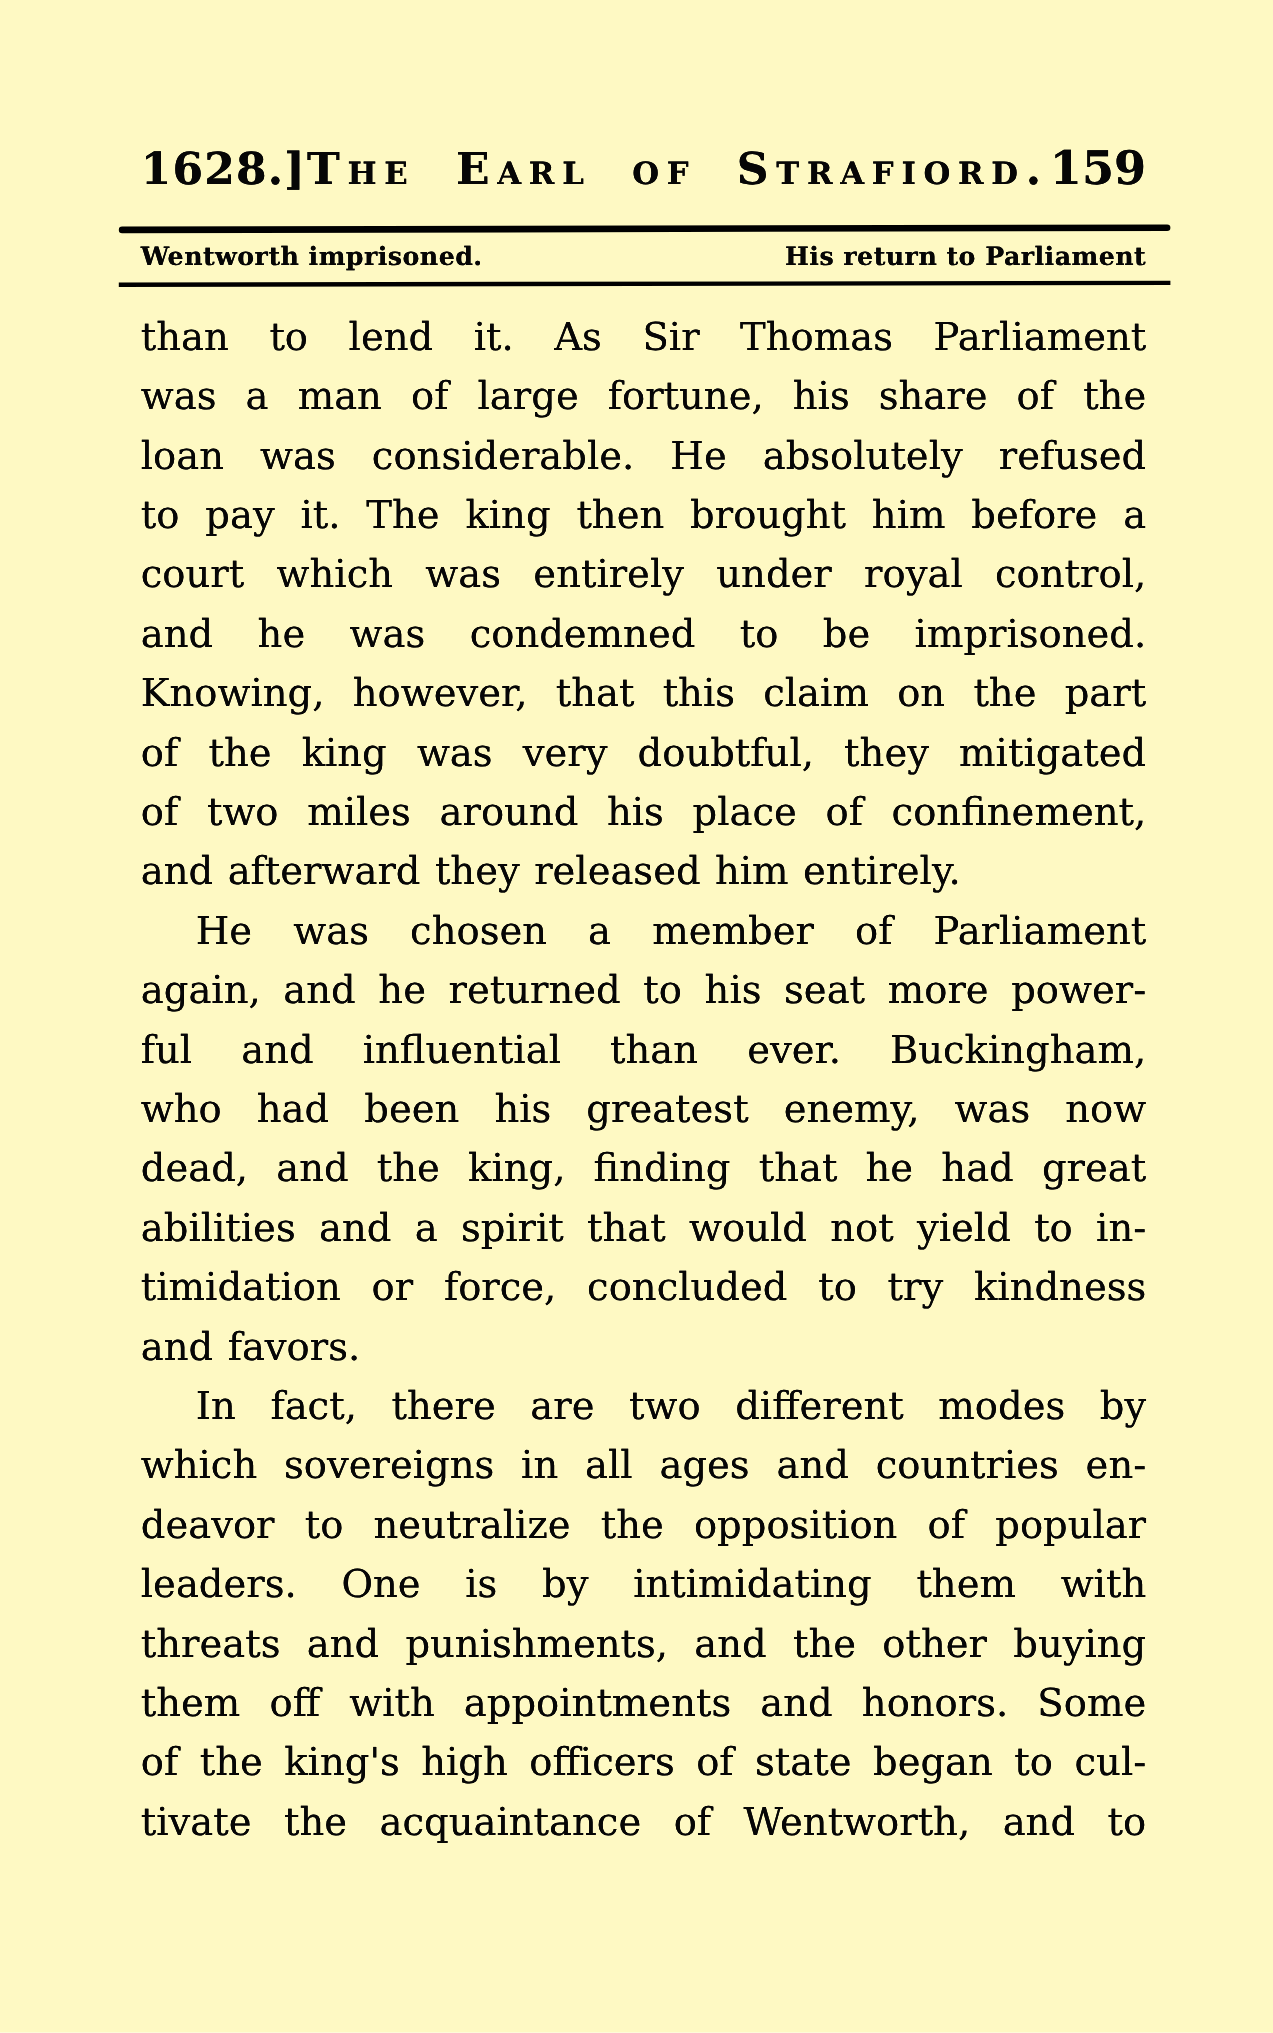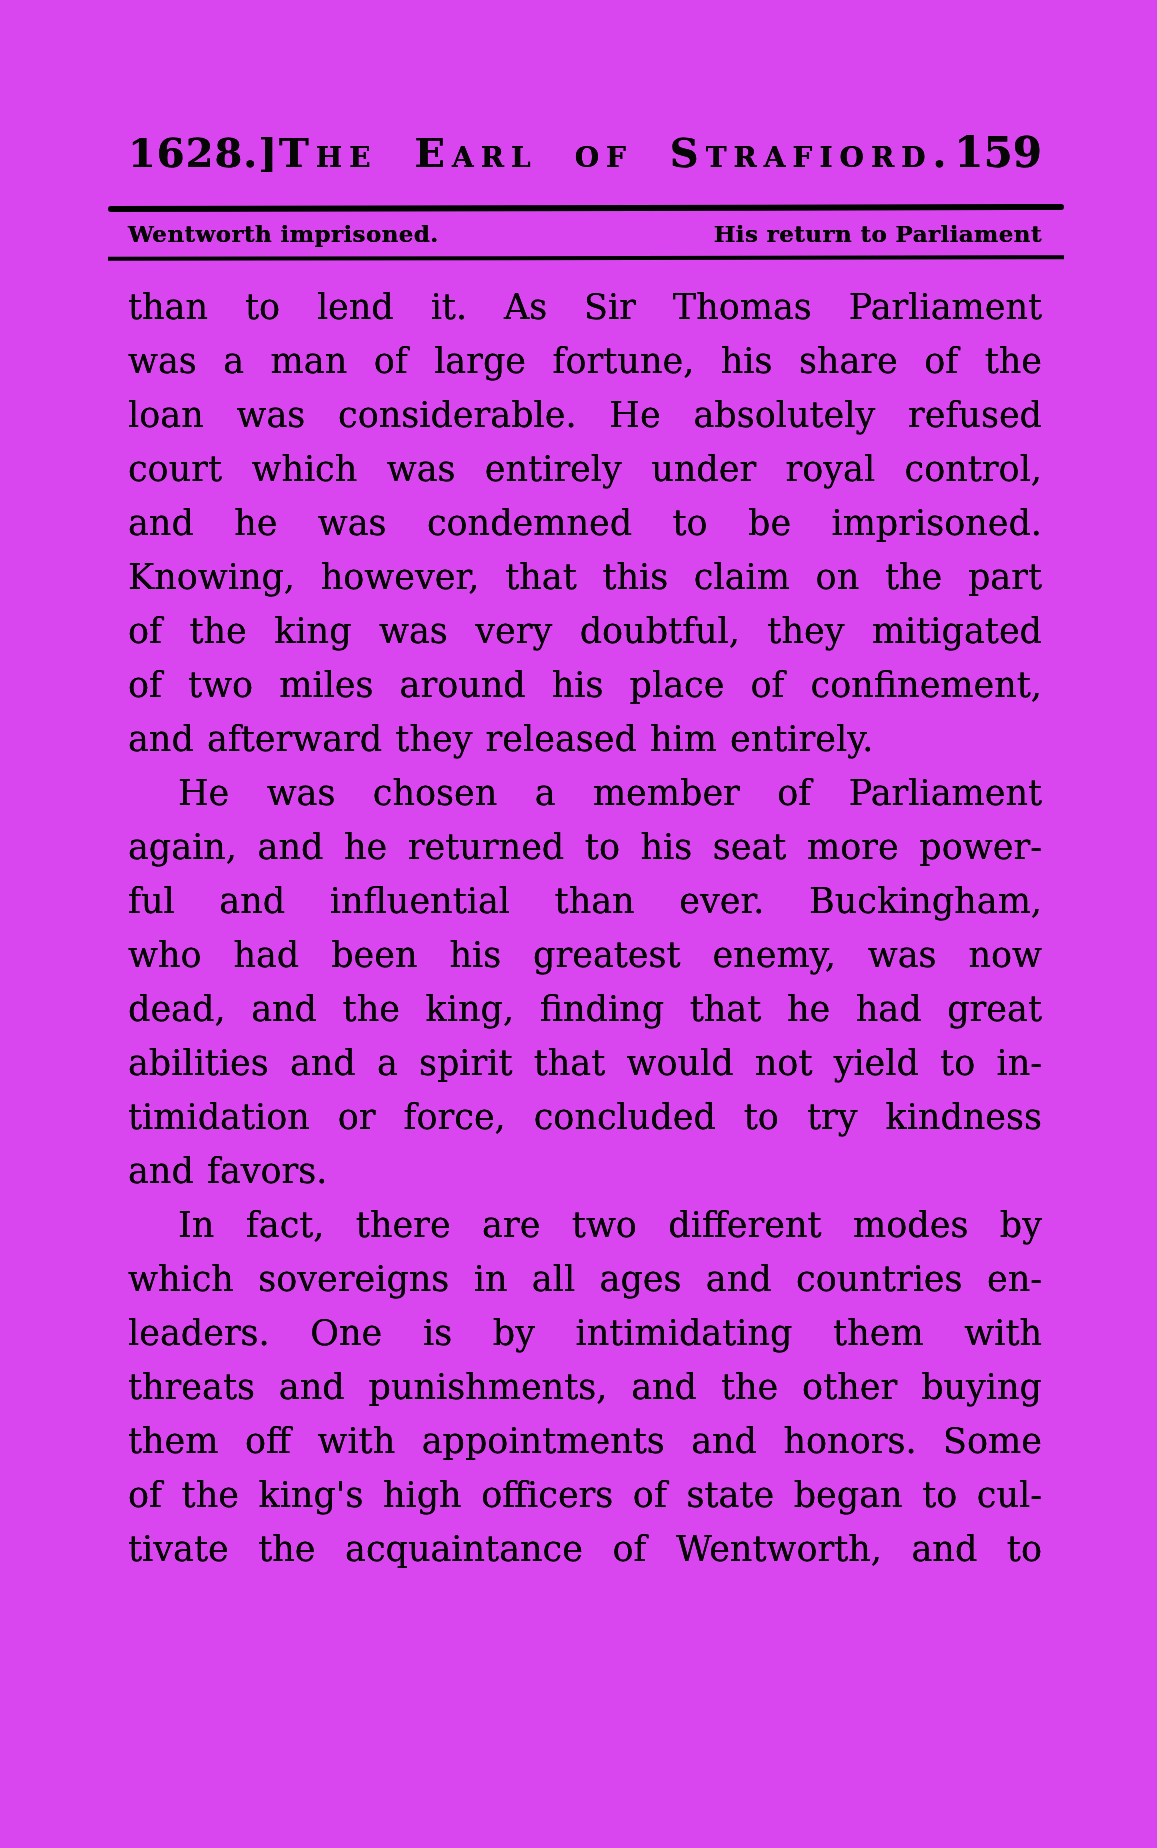--- a/index.html
+++ b/index.html
@@ -4,21 +4,21 @@
 <style>
   html, body {
     margin: 0;
     padding: 0;
     background: #ffffff;
   }
   .page {
     position: relative;
     width: 1157px;
     height: 1848px;
-    background: #d946ef;
+    background: #fef9c3;
     color: #060606;
     font-family: "DejaVu Serif", serif;
     overflow: hidden;
   }
   .content {
     position: absolute;
     left: 128px;
     top: 128px;
     width: 914px;
   }
@@ -113,38 +113,40 @@
       <span>His return to Parliament</span>
     </div>
 
     <div class="rule rule-bottom"></div>
 
     <div class="body-text">
 
       <div class="line"><span>than to </span><span class="it">lend</span><span> it. As Sir Thomas Parliament</span></div>
       <div class="line">was a man of large fortune, his share of the</div>
       <div class="line">loan was considerable. He absolutely refused</div>
+      <div class="line">to pay it. The king then brought him before a</div>
       <div class="line">court which was entirely under royal control,</div>
       <div class="line">and he was condemned to be imprisoned.</div>
       <div class="line">Knowing, however, that this claim on the part</div>
       <div class="line">of the king was very doubtful, they mitigated</div>
       <div class="line">of two miles around his place of confinement,</div>
       <div class="line last">and afterward they released him entirely.</div>
 
       <div class="line indent">He was chosen a member of Parliament</div>
       <div class="line">again, and he returned to his seat more power-</div>
       <div class="line">ful and influential than ever. Buckingham,</div>
       <div class="line">who had been his greatest enemy, was now</div>
       <div class="line">dead, and the king, finding that he had great</div>
       <div class="line">abilities and a spirit that would not yield to in-</div>
       <div class="line">timidation or force, concluded to try kindness</div>
       <div class="line last">and favors.</div>
 
       <div class="line indent">In fact, there are two different modes by</div>
       <div class="line">which sovereigns in all ages and countries en-</div>
+      <div class="line">deavor to neutralize the opposition of popular</div>
       <div class="line">leaders. One is by intimidating them with</div>
       <div class="line">threats and punishments, and the other buying</div>
       <div class="line">them off with appointments and honors. Some</div>
       <div class="line">of the king's high officers of state began to cul-</div>
       <div class="line">tivate the acquaintance of Wentworth, and to</div>
 
     </div>
   </div>
 </div>
 

